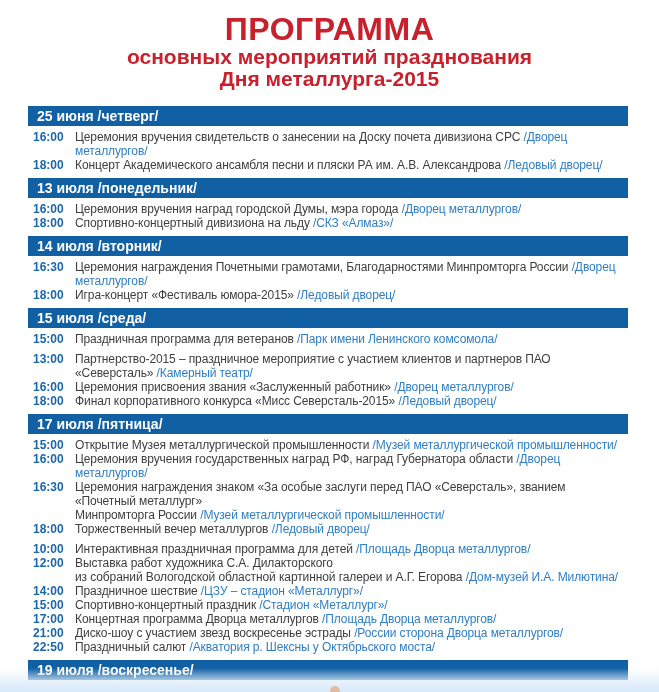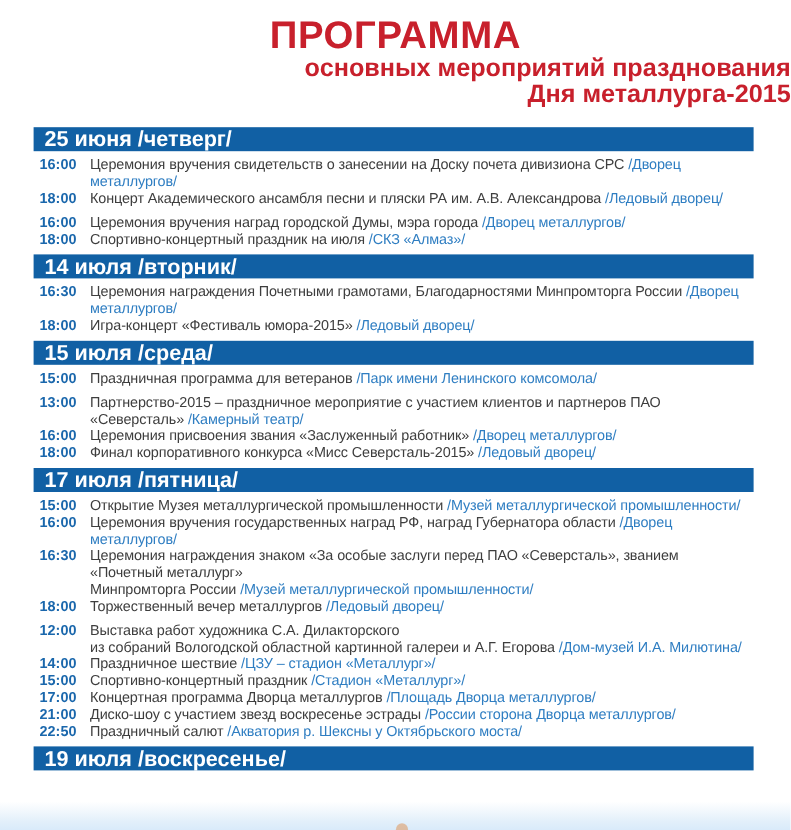--- a/index.html
+++ b/index.html
@@ -16,27 +16,26 @@
     font-family:"Liberation Sans", sans-serif;
   }
   header{ text-align:center; padding-top:12px; }
   h1{
     margin:0; font-size:32px; line-height:34px; font-weight:bold;
     color:var(--accent-red); letter-spacing:0.5px;
   }
   .sub{
     font-size:21px; line-height:22px; font-weight:bold;
     color:var(--accent-red);
-    text-align:right;
   }
   main{ margin:16px 31px 0 28px; }
   .section{ margin-bottom:6px; }
   .date-bar{
     background:var(--bar-blue); color:#ffffff;
-    font-size:18px; font-weight:bold;
+    font-size:14px; font-weight:bold;
     height:20px; line-height:20px; padding-left:9px;
     margin-bottom:4px;
   }
   .events{ }
   .event{ display:flex; font-size:12px; line-height:14px; }
   .time{
     flex:0 0 42px; padding-left:5px; box-sizing:content-box;
     color:var(--time-blue); font-weight:bold;
   }
   .desc{ flex:1; color:var(--text-gray); letter-spacing:-0.1px; }
@@ -69,28 +68,29 @@
             <div class="time">16:00</div>
             <div class="desc"><span class="plain">Церемония вручения свидетельств о занесении на Доску почета дивизиона СРС </span><span class="venue">/Дворец металлургов/</span></div>
           </div>
           <div class="event">
             <div class="time">18:00</div>
             <div class="desc"><span class="plain">Концерт Академического ансамбля песни и пляски РА им. А.В. Александрова </span><span class="venue">/Ледовый дворец/</span></div>
           </div>
         </div>
       </section>
       <section class="section">
+        <div class="date-bar">13 июля /понедельник/</div>
         <div class="events">
           <div class="event">
             <div class="time">16:00</div>
             <div class="desc"><span class="plain">Церемония вручения наград городской Думы, мэра города </span><span class="venue">/Дворец металлургов/</span></div>
           </div>
           <div class="event">
             <div class="time">18:00</div>
-            <div class="desc"><span class="plain">Спортивно-концертный праздник на июля </span><span class="venue">/СКЗ «Алмаз»/</span></div>
+            <div class="desc"><span class="plain">Спортивно-концертный дивизиона на льду </span><span class="venue">/СКЗ «Алмаз»/</span></div>
           </div>
         </div>
       </section>
       <section class="section">
         <div class="date-bar">14 июля /вторник/</div>
         <div class="events">
           <div class="event">
             <div class="time">16:30</div>
             <div class="desc"><span class="plain">Церемония награждения Почетными грамотами, Благодарностями Минпромторга России </span><span class="venue">/Дворец металлургов/</span></div>
           </div>
@@ -142,20 +142,24 @@
           </div>
           <div class="event">
             <div class="time">18:00</div>
             <div class="desc"><span class="plain">Торжественный вечер металлургов </span><span class="venue">/Ледовый дворец/</span></div>
           </div>
         </div>
       </section>
       <section class="section">
         <div class="events">
           <div class="event">
+            <div class="time">10:00</div>
+            <div class="desc"><span class="plain">Интерактивная праздничная программа для детей </span><span class="venue">/Площадь Дворца металлургов/</span></div>
+          </div>
+          <div class="event">
             <div class="time">12:00</div>
             <div class="desc"><span class="plain">Выставка работ художника С.А. Дилакторского</span><br><span class="plain">из собраний Вологодской областной картинной галереи и А.Г. Егорова </span><span class="venue">/Дом-музей И.А. Милютина/</span></div>
           </div>
           <div class="event">
             <div class="time">14:00</div>
             <div class="desc"><span class="plain">Праздничное шествие </span><span class="venue">/ЦЗУ – стадион «Металлург»/</span></div>
           </div>
           <div class="event">
             <div class="time">15:00</div>
             <div class="desc"><span class="plain">Спортивно-концертный праздник </span><span class="venue">/Стадион «Металлург»/</span></div>

